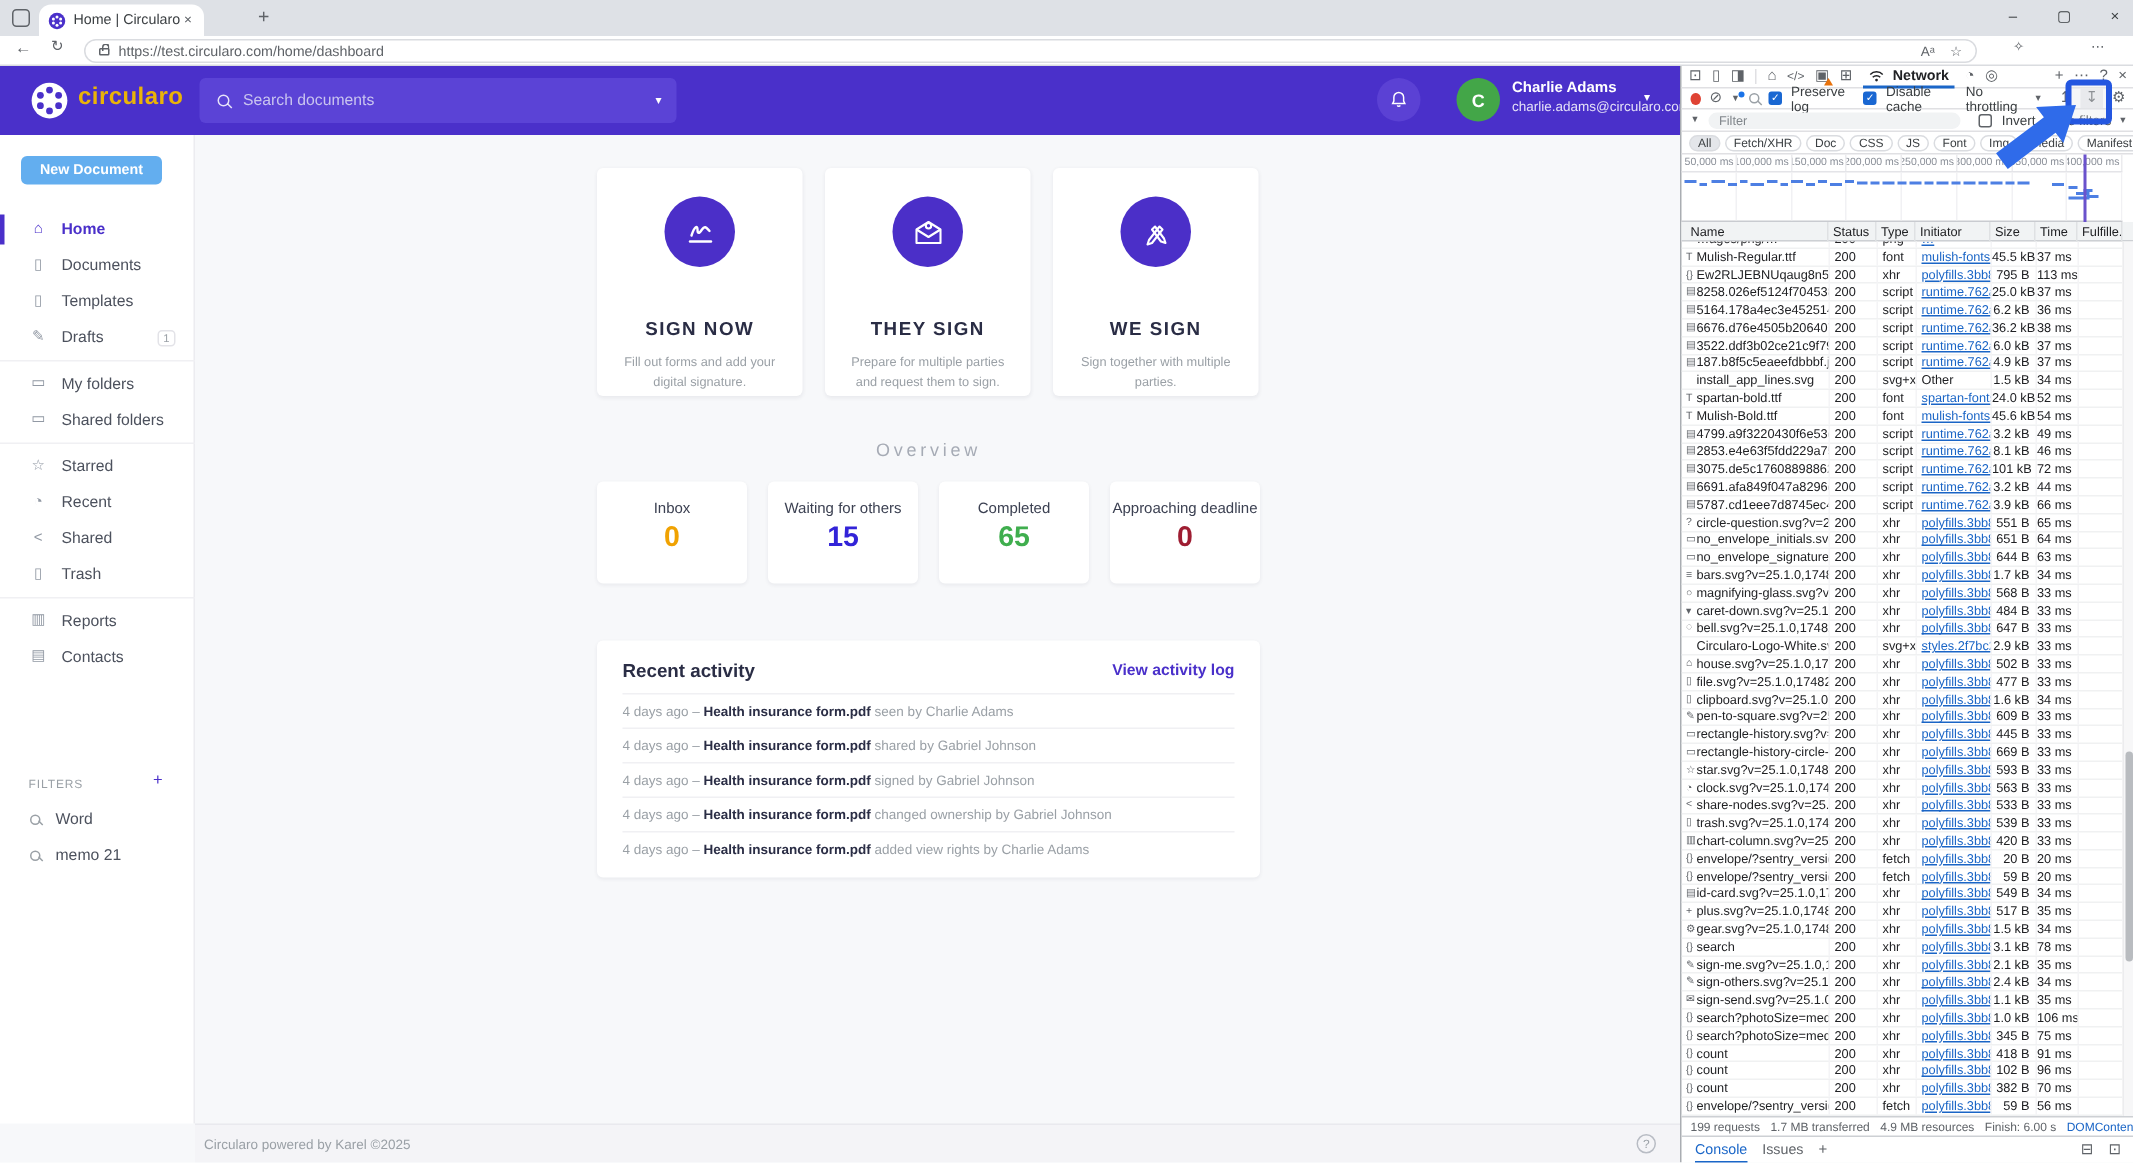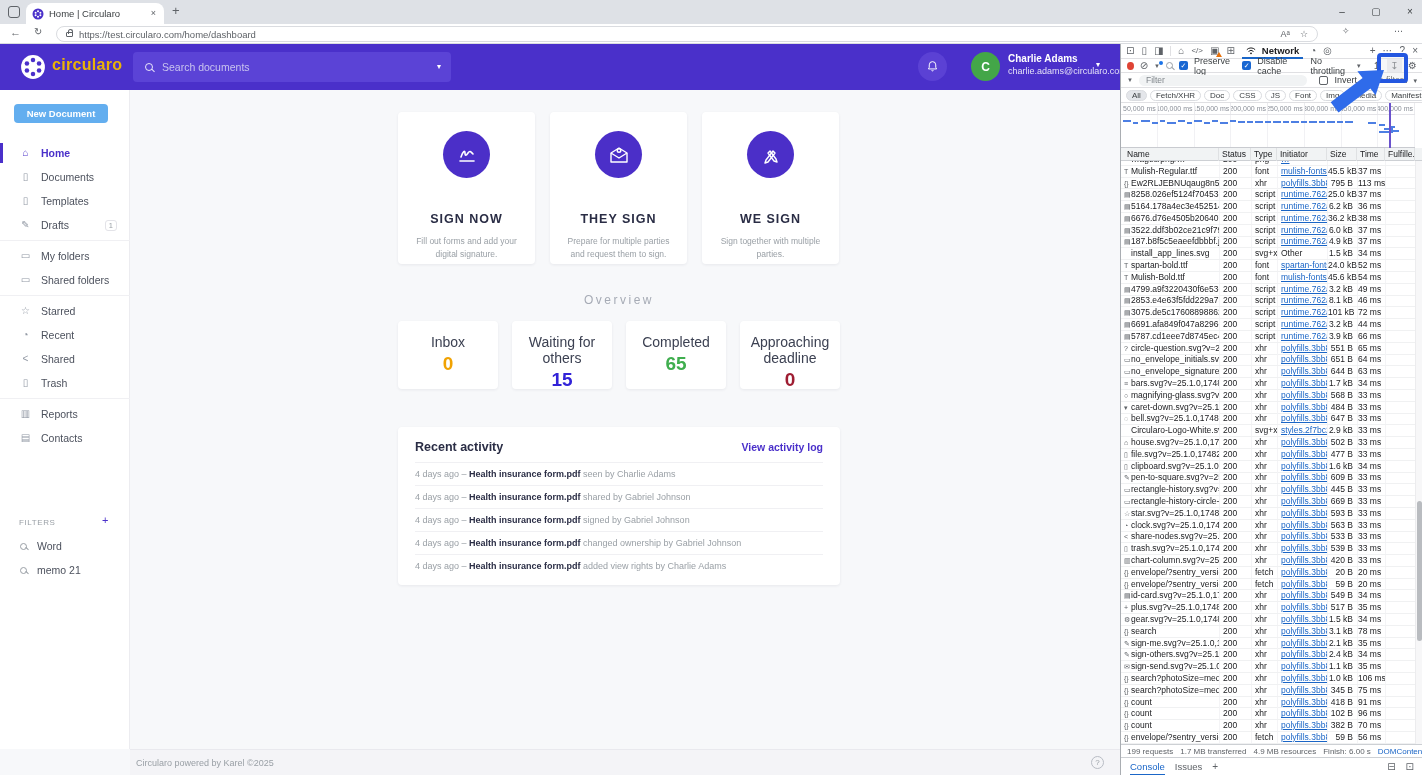--- a/index.html
+++ b/index.html
@@ -3,21 +3,21 @@
 <meta charset="utf-8">
 <style>
 *{margin:0;padding:0;box-sizing:border-box}
 html,body{width:1422px;height:775px;overflow:hidden}
 body{position:relative;font-family:"Liberation Sans","DejaVu Sans",sans-serif;background:#fff;color:#202124}
 .abs{position:absolute}
 .i{font-style:normal;display:inline-block;line-height:1}
 
 #chrome-tabs{position:absolute;left:0;top:0;width:1422px;height:24px;background:#dee1e6}
 #ws-icon{position:absolute;left:8px;top:6px;width:12px;height:12px;border:1.5px solid #5f6368;border-radius:3px}
-.tab{position:absolute;left:26px;top:3px;width:138px;height:21px;background:#fff;border-radius:8px 8px 0 0;display:flex;align-items:center;padding:0 6px;font-size:9.5px;color:#3c4043}
+.tab{position:absolute;left:26px;top:3px;width:110px;height:21px;background:#fff;border-radius:8px 8px 0 0;display:flex;align-items:center;padding:0 6px;font-size:9.5px;color:#3c4043}
 .tab .title{flex:1;white-space:nowrap;overflow:hidden;margin-left:5px}
 .tab .x{color:#5f6368;font-size:9px;padding:0 2px}
 #new-tab{position:absolute;left:172px;top:4px;font-size:13px;color:#5f6368}
 .winctl{position:absolute;top:0;width:28px;height:24px;text-align:center;line-height:24px;font-size:10px;color:#3c4043}
 #chrome-url{position:absolute;left:0;top:24px;width:1422px;height:20px;background:#fff;border-bottom:1px solid #dadce0}
 #back-btn{position:absolute;left:10px;top:3px;font-size:11px;color:#5f6368}
 #refresh-btn{position:absolute;left:34px;top:3px;font-size:10px;color:#5f6368}
 #url-pill{position:absolute;left:56px;top:2px;width:1262px;height:16px;border:1px solid #dadce0;border-radius:9px;display:flex;align-items:center;padding:0 9px;font-size:9.5px;color:#5f6368}
 .lock{width:7px;height:5px;border:1px solid #5f6368;border-radius:1px;position:relative;margin-right:6px}
 .lock::before{content:"";position:absolute;top:-4px;left:1px;width:3px;height:4px;border:1px solid #5f6368;border-bottom:none;border-radius:3px 3px 0 0}
@@ -62,21 +62,21 @@
 #app-main{position:absolute;left:130px;top:46px;width:990px;height:659px;background:#f7f8fa}
 #content{position:absolute;left:268px;top:22px;width:442px}
 #cards{display:flex;gap:15px}
 .card{width:137px;height:152px;background:#fff;border-radius:4px;box-shadow:0 1px 3px rgba(30,30,60,.07);text-align:center}
 .card-circle{width:47px;height:47px;border-radius:50%;background:#4b2fc8;margin:19px auto 0;display:flex;align-items:center;justify-content:center}
 .card h3{font-size:12.5px;font-weight:700;color:#2a2d45;letter-spacing:1px;margin-top:34px}
 .card p{font-size:8.5px;color:#9aa0a6;line-height:1.5;margin-top:9px;padding:0 11px}
 #overview-title{text-align:center;font-size:12px;color:#a6abb5;letter-spacing:2.5px;margin-top:29px}
 #stats{display:flex;gap:14px;margin-top:14px}
 .stat{flex:1;height:68px;background:#fff;border-radius:4px;box-shadow:0 1px 3px rgba(30,30,60,.07);text-align:center}
-.stat .lb{font-size:14px;color:#3c4152;margin-top:13px}
+.stat .lb{font-size:10px;color:#3c4152;margin-top:13px}
 .stat .vl{font-size:19px;font-weight:700;margin-top:3px}
 #activity-card{margin-top:38px;background:#fff;border-radius:4px;box-shadow:0 1px 3px rgba(30,30,60,.07);padding:13px 17px 8px}
 #activity-head{display:flex;justify-content:space-between;align-items:center}
 #activity-title{font-size:12.5px;font-weight:700;color:#2a2d45}
 #activity-link{font-size:10.5px;font-weight:700;color:#4a30ca}
 #act-rows{margin-top:8px}
 .act-row{padding:6px 0;border-top:1px solid #f0f0f3;font-size:9px;color:#9aa0a6;white-space:nowrap;overflow:hidden}
 .act-row b{color:#2a2d45}
 #app-footer{position:absolute;left:130px;top:705px;width:990px;height:26px;background:#f4f4f7;border-top:1px solid #e9e9ee}
 #footer-text{position:absolute;left:6px;top:8px;font-size:9px;color:#9aa0a6}

